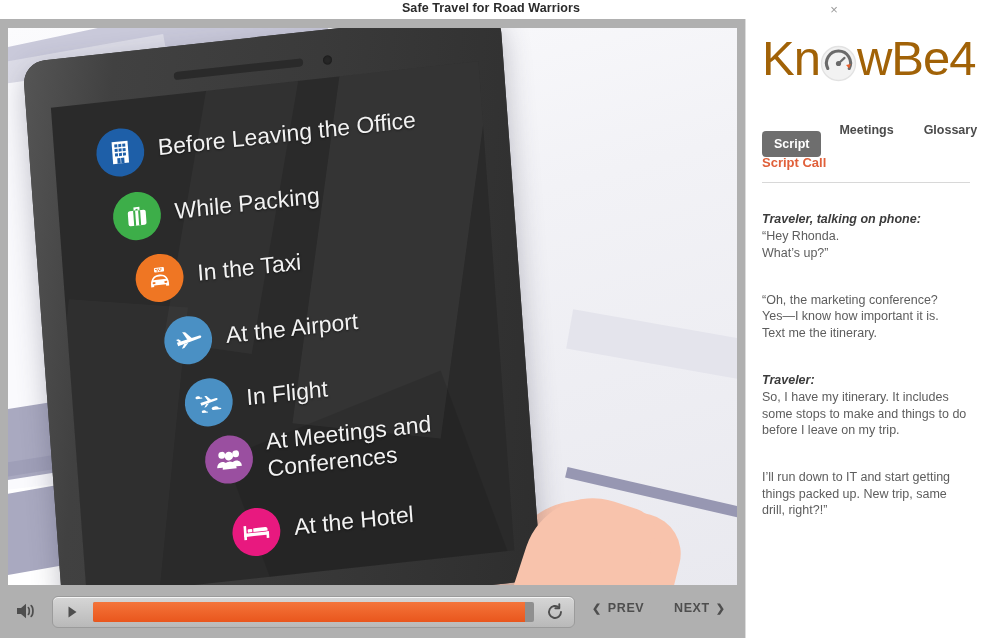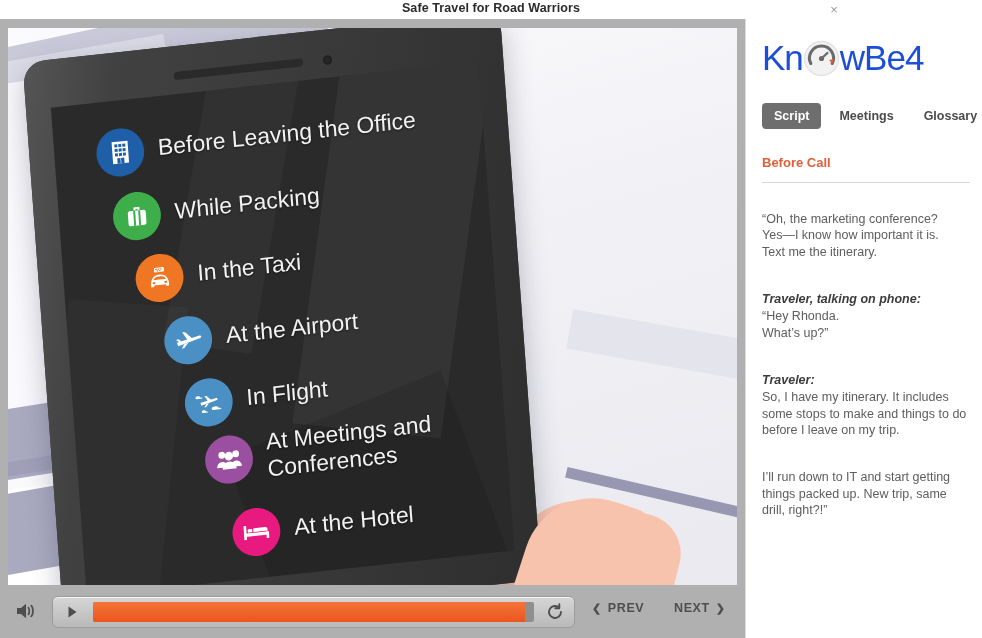--- a/index.html
+++ b/index.html
@@ -231,23 +231,23 @@
     position: absolute;
     left: 745px; top: 19px;
     width: 237px; height: 619px;
     background: #ffffff;
     border-left: 1px solid #dcdcdc;
   }
   #logo {
     position: absolute;
     left: 16px; top: 11px;
     width: 212px; height: 56px;
-    font-size: 35px;
+    font-size: 49px;
     font-weight: 300;
-    color: #1d4ed8;
+    color: #a16207;
     letter-spacing: -1px;
     line-height: 56px;
     white-space: nowrap;
   }
   #logo .gauge-slot {
     display: inline-block;
     width: 37px; height: 37px;
     vertical-align: -7px;
     position: relative;
   }
@@ -263,20 +263,21 @@
     font-weight: bold;
     color: #4b4b4b;
     padding: 6px 12px;
     border-radius: 4px;
     cursor: pointer;
     white-space: nowrap;
   }
   .tab.active {
     background: #6e6e6e;
     color: #ffffff;
+    margin-top: 28px;
   }
   #section-title {
     position: absolute;
     left: 16px; top: 136px;
     font-size: 13px;
     font-weight: bold;
     color: #e0603a;
   }
   #divider {
     position: absolute;
@@ -523,32 +524,32 @@
           <path d="M18.5 18.5l6-5.6" stroke="#6b6b6b" stroke-width="2.2" stroke-linecap="round"></path>
         </svg></span><span>wBe4</span>
   </div>
 
   <div id="tabs">
     <div class="tab active">Script</div>
     <div class="tab">Meetings</div>
     <div class="tab">Glossary</div>
   </div>
 
-  <div id="section-title">Before Call</div>
+  <div id="section-title">Script Call</div>
   <div id="divider"></div>
 
   <div id="script">
+    <p class="para">
+      <span class="speaker">Traveler, talking on phone:</span><span>“Hey Rhonda.
+What’s up?”</span>
+    </p>
     <p class="para">
       <span>“Oh, the marketing conference?
 Yes—I know how important it is.
 Text me the itinerary.</span>
-    </p>
-    <p class="para">
-      <span class="speaker">Traveler, talking on phone:</span><span>“Hey Rhonda.
-What’s up?”</span>
     </p>
     <p class="para">
       <span class="speaker">Traveler:</span><span>So, I have my itinerary. It includes some stops to make and things to do before I leave on my trip.</span>
     </p>
     <p class="para">
       <span>I’ll run down to IT and start getting things packed up. New trip, same drill, right?!”</span>
     </p>
   </div>
 </div>
 

